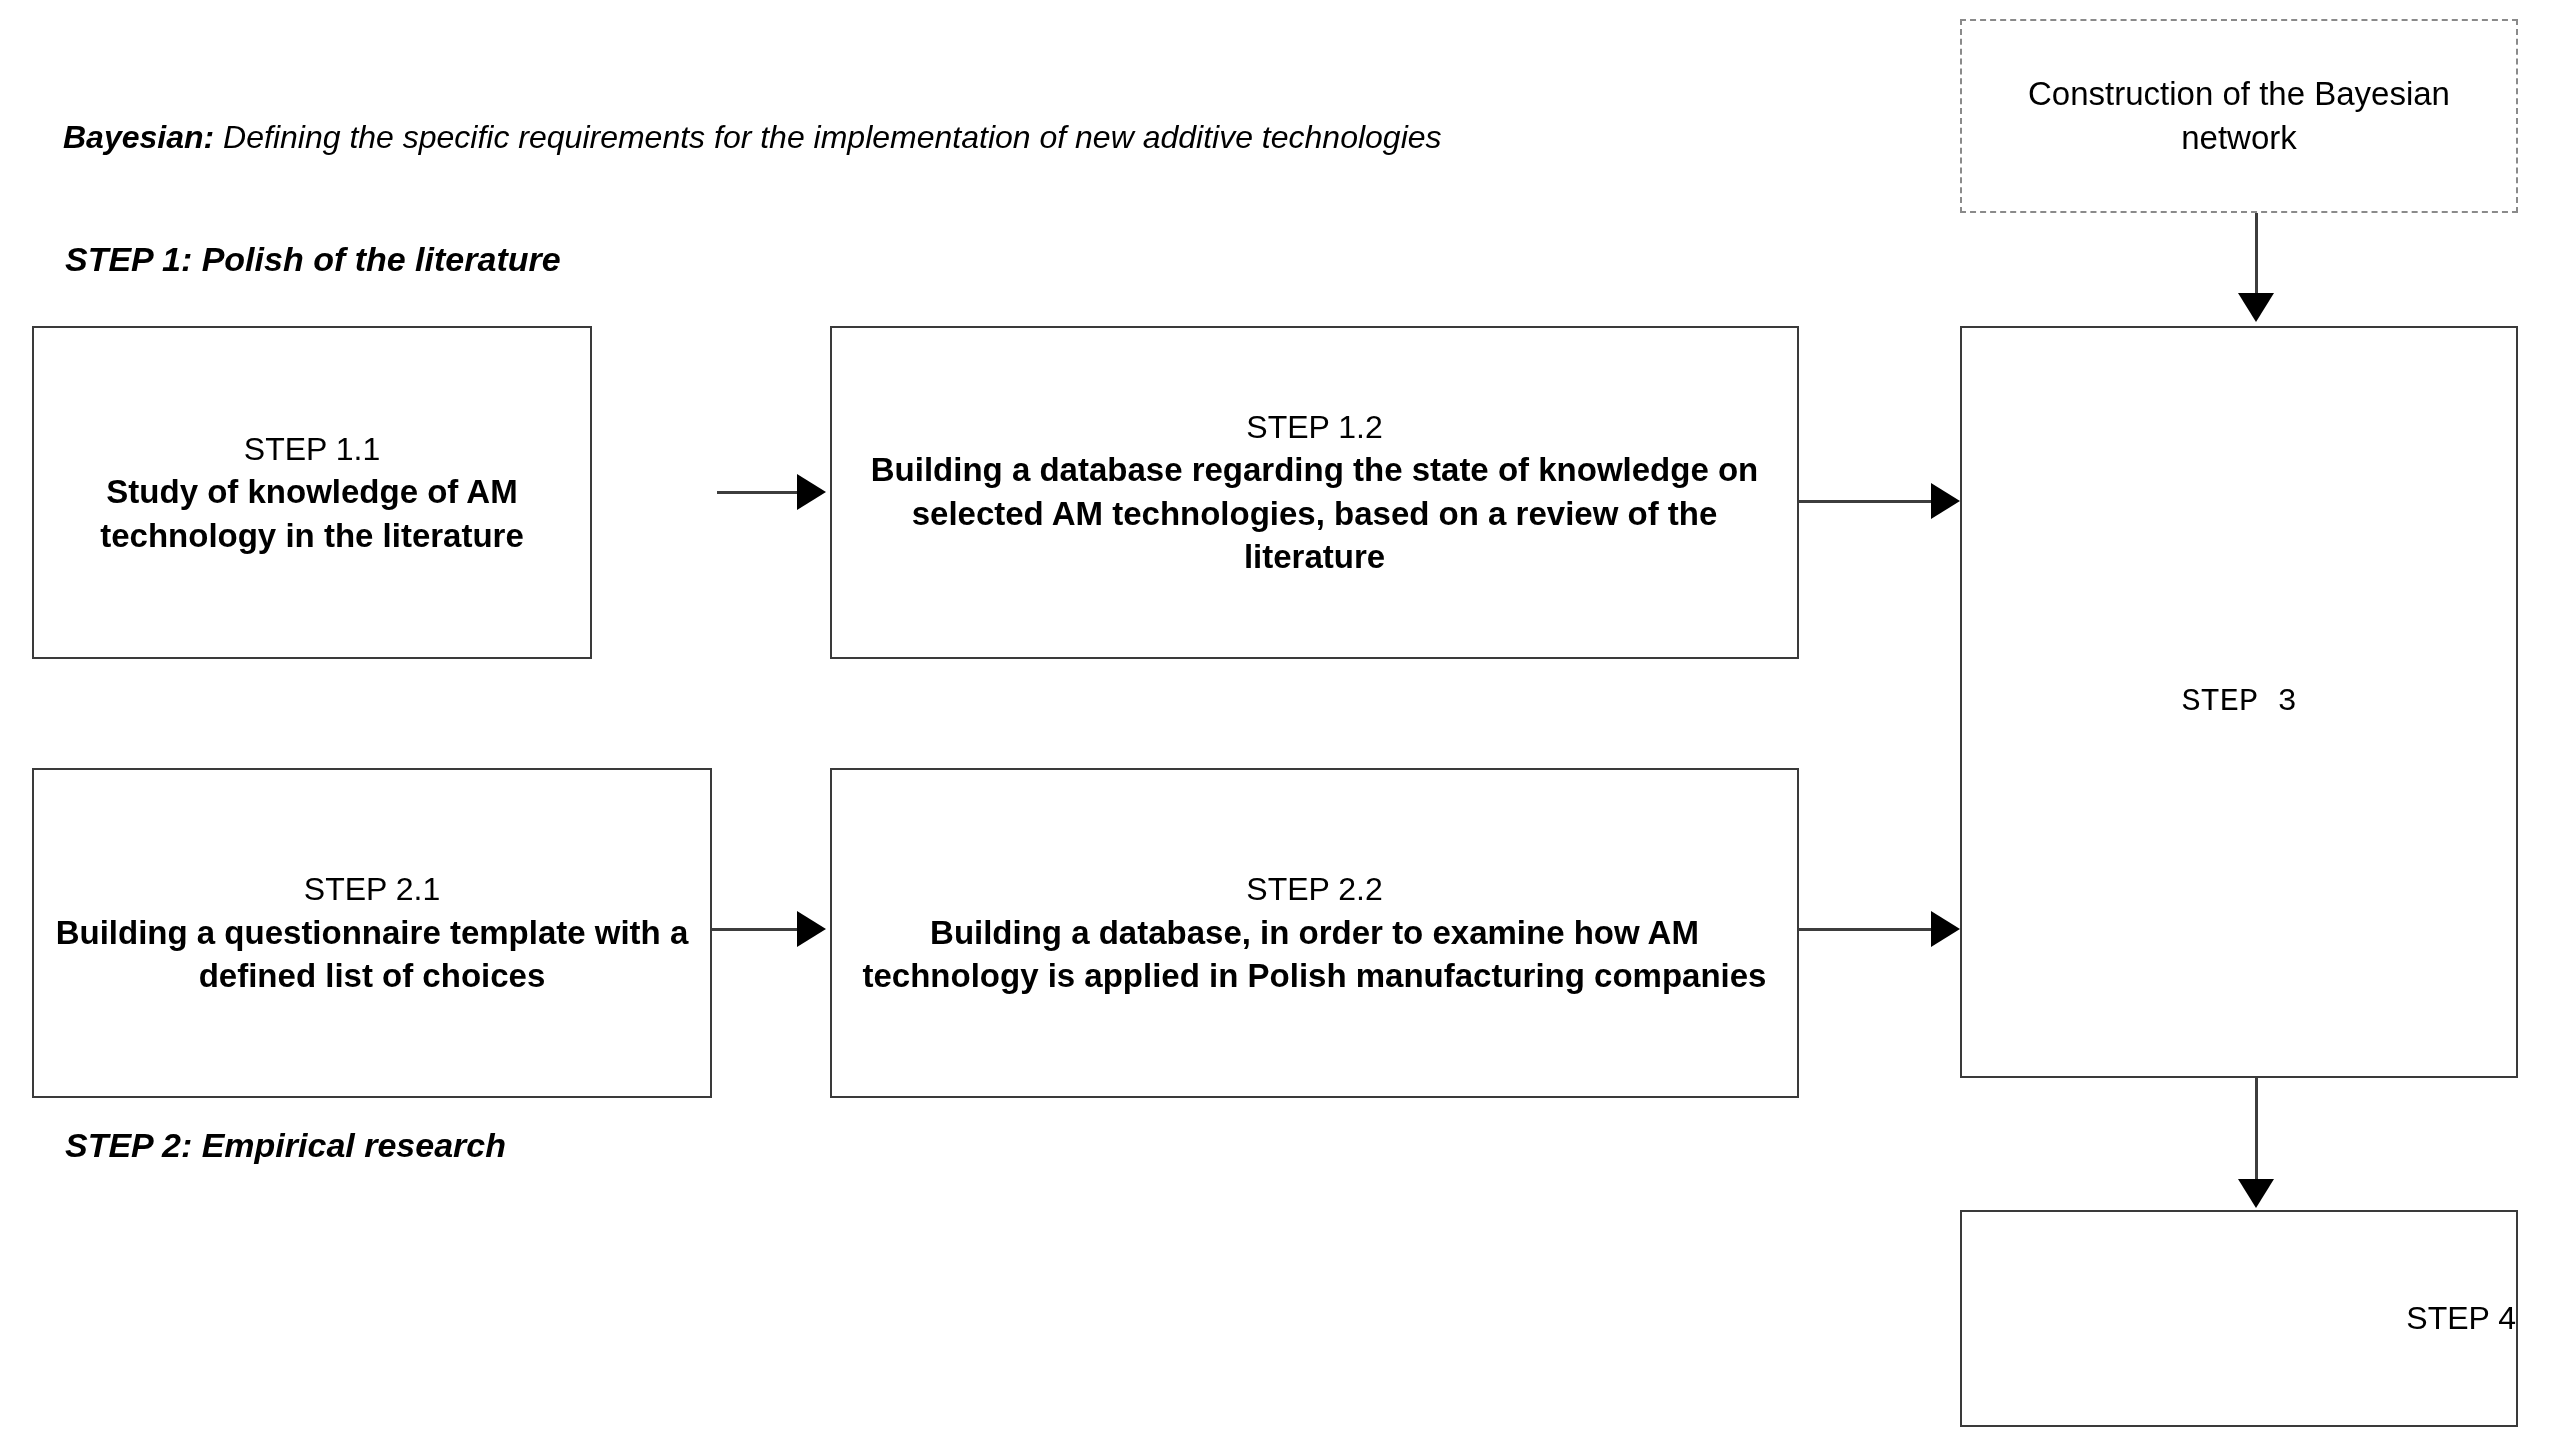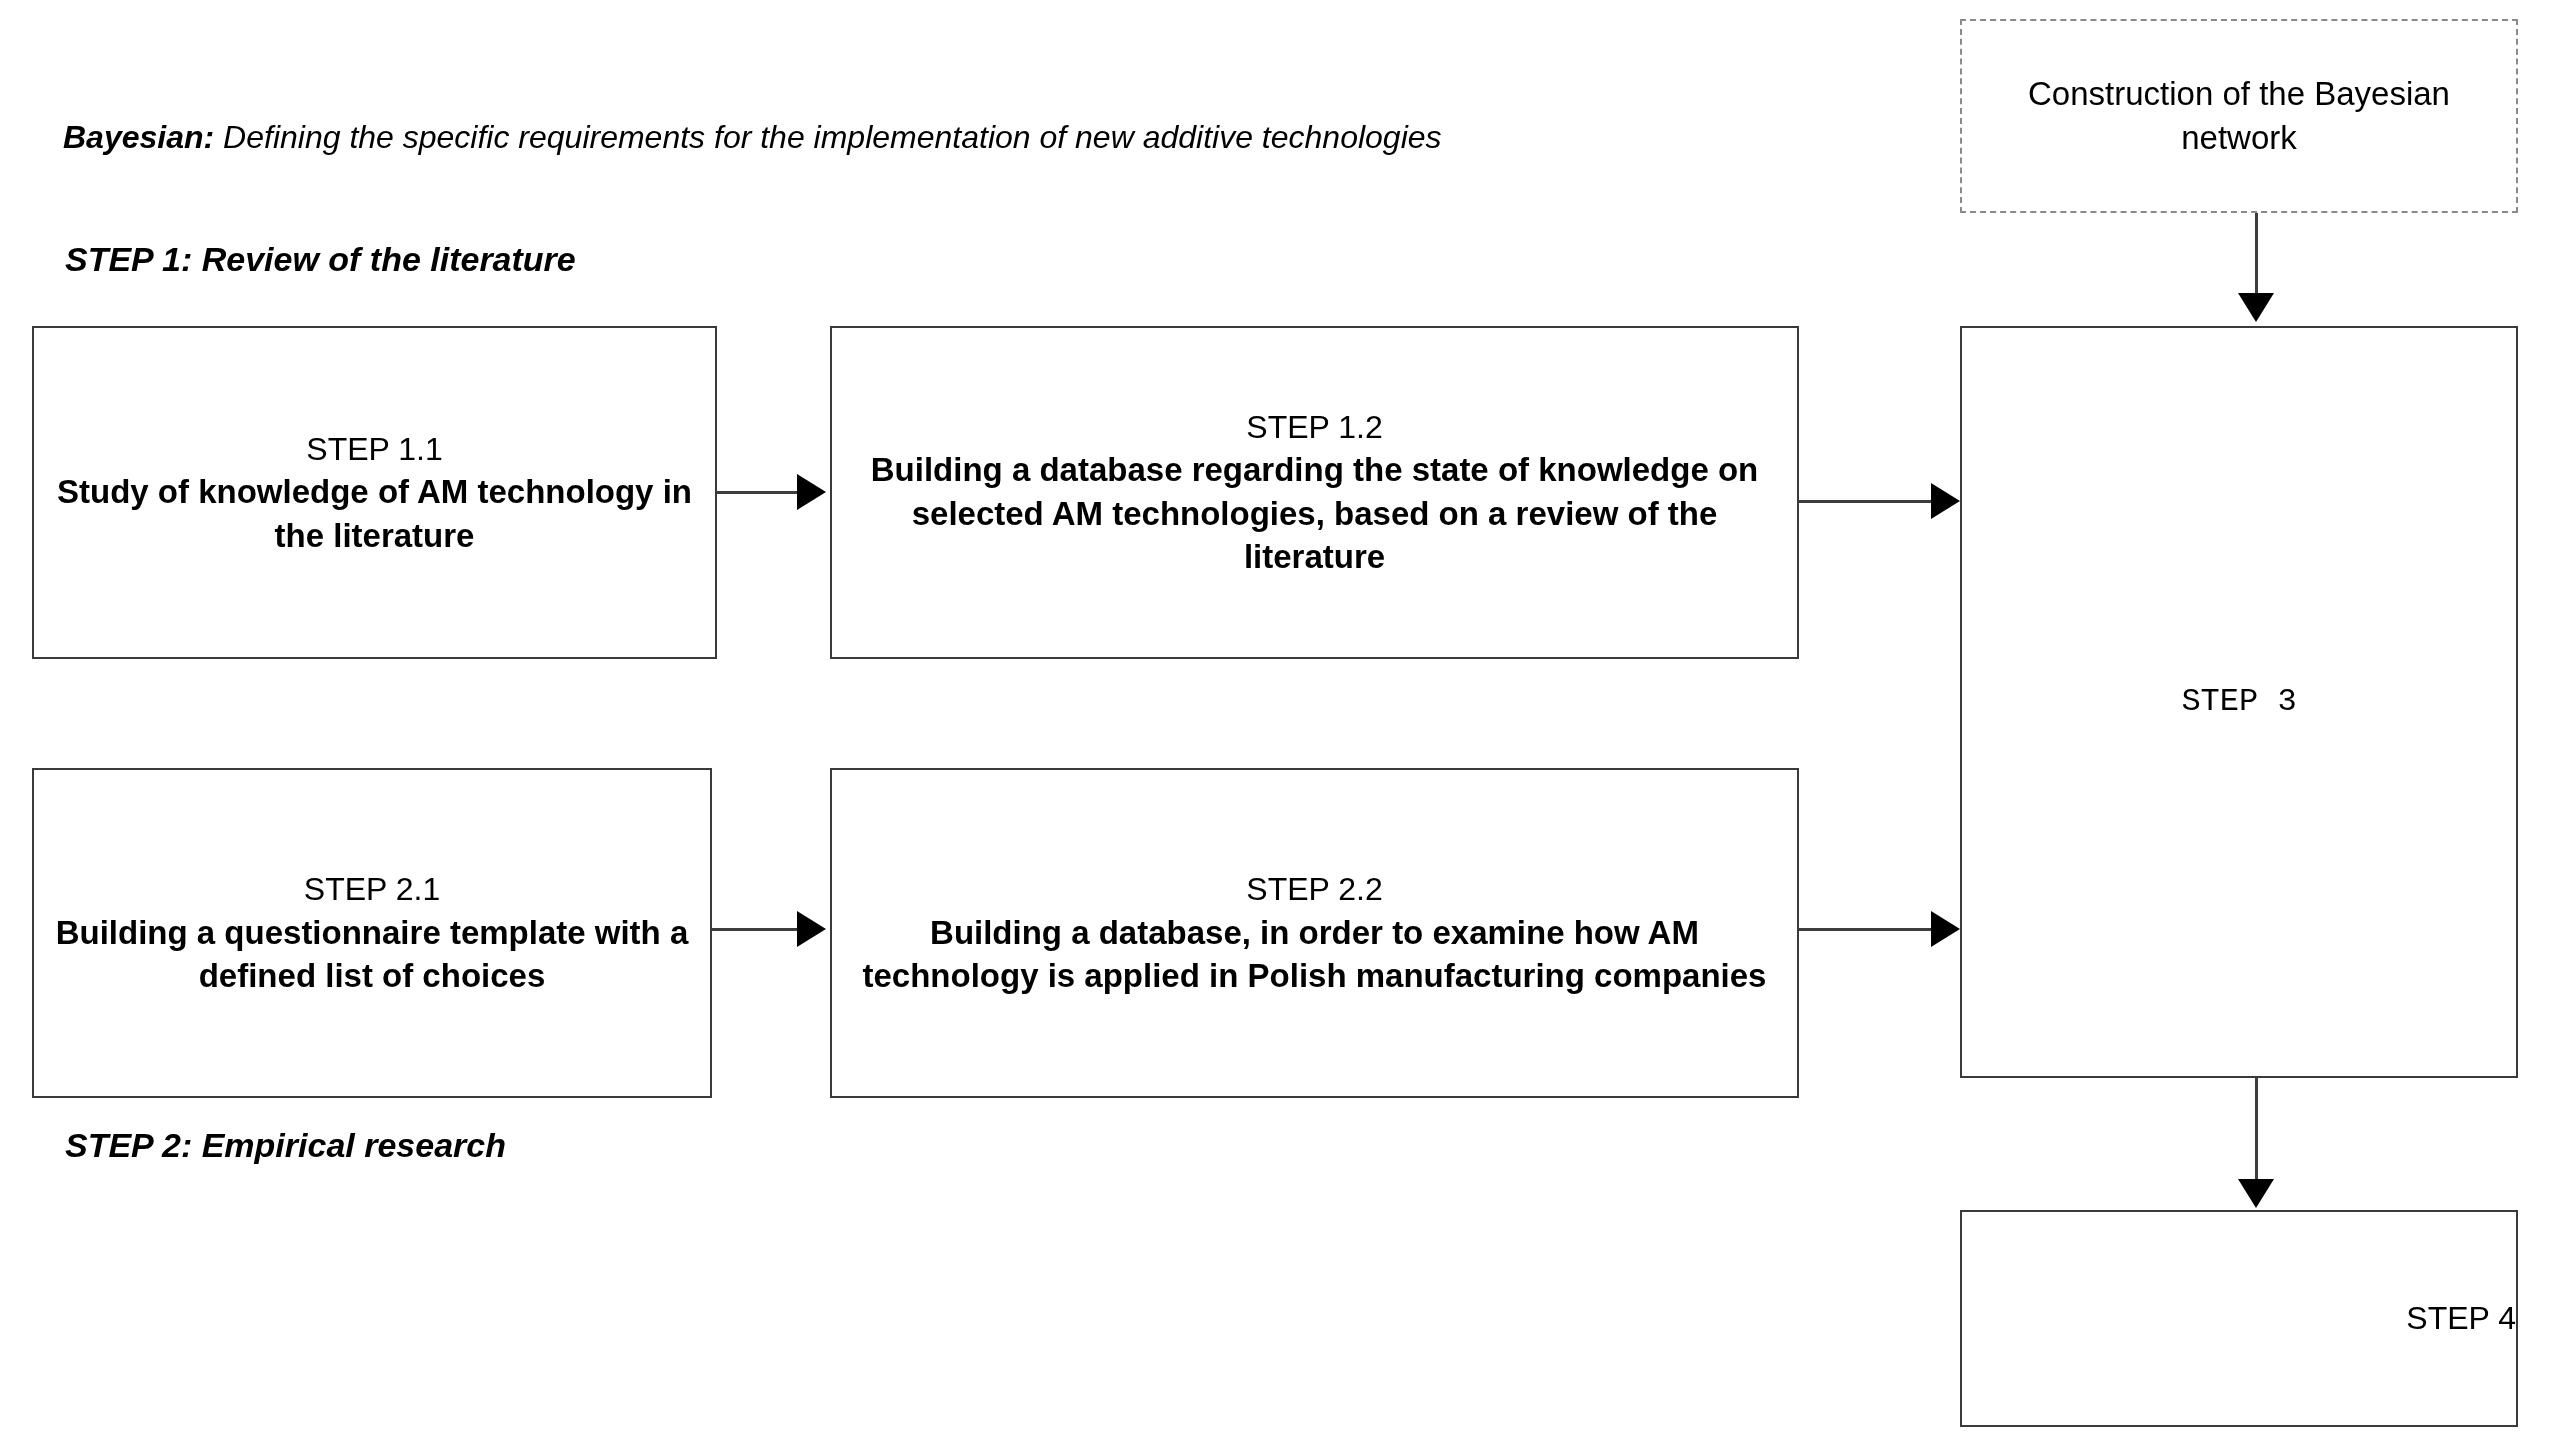--- a/index.html
+++ b/index.html
@@ -72,21 +72,21 @@
 
   .node.dashed {
     border: 2.6px dashed #8a8a8a;
   }
   .node.dashed .node-title {
     font-weight: normal;
     font-size: 33px;
   }
 
   
-  #node-step-1-1 { left: 32px;   top: 326px;  width: 685px;  height: 333px; }
+  #node-step-1-1 { left: 32px;   top: 326px;  width: 560px;  height: 333px; }
   #node-step-1-2 { left: 830px;  top: 326px;  width: 969px; height: 333px; }
   #node-step-2-1 { left: 32px;   top: 768px;  width: 680px;  height: 330px; }
   #node-step-2-2 { left: 830px;  top: 768px;  width: 969px; height: 330px; }
   #node-step-3   { left: 1960px; top: 326px;  width: 558px;  height: 752px; font-family: Liberation Mono, monospace; }
   #node-step-4   { left: 1960px; top: 1210px; width: 558px;  height: 217px; align-items: flex-end; }
   #node-construction {
     left: 1960px; top: 18.7px; width: 558px; height: 194px;
   }
 
   
@@ -134,21 +134,21 @@
 </style>
 </head>
 <body>
 
 <div id="canvas">
 
   <div id="research-caption" class="caption">
     <span>Bayesian:</span><span class="normal"> Defining the specific requirements for the implementation of new additive technologies</span>
   </div>
 
-  <div id="step1-caption" class="caption">STEP 1: Review of the literature</div>
+  <div id="step1-caption" class="caption">STEP 1: Polish of the literature</div>
 
   <div id="step2-caption" class="caption">STEP 2: Empirical research</div>
 
   <div id="node-construction" class="node dashed">
     <div class="node-title">Construction of the Bayesian network</div>
   </div>
 
   <div id="node-step-1-1" class="node">
     <div class="node-id">STEP 1.1</div>
     <div class="node-title">Study of knowledge of AM technology in the literature</div>

